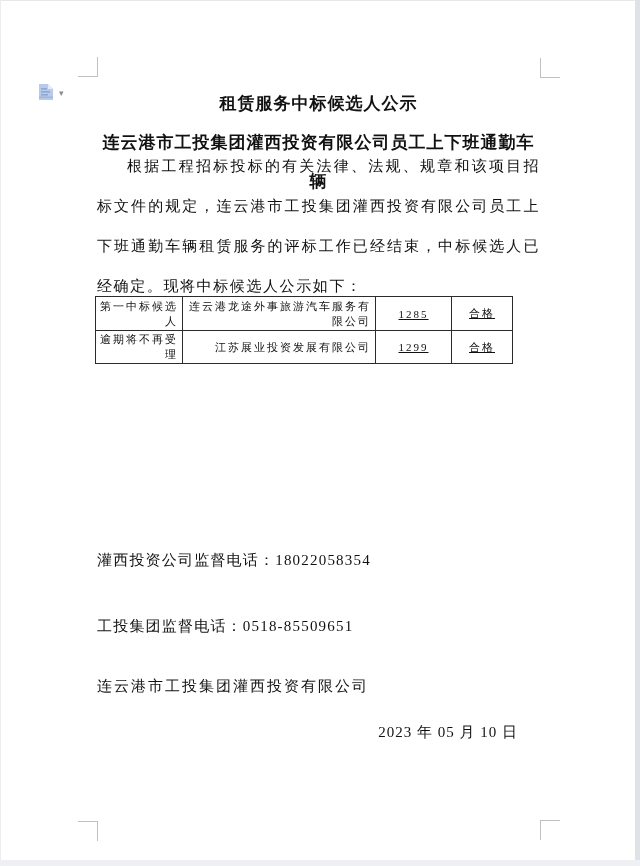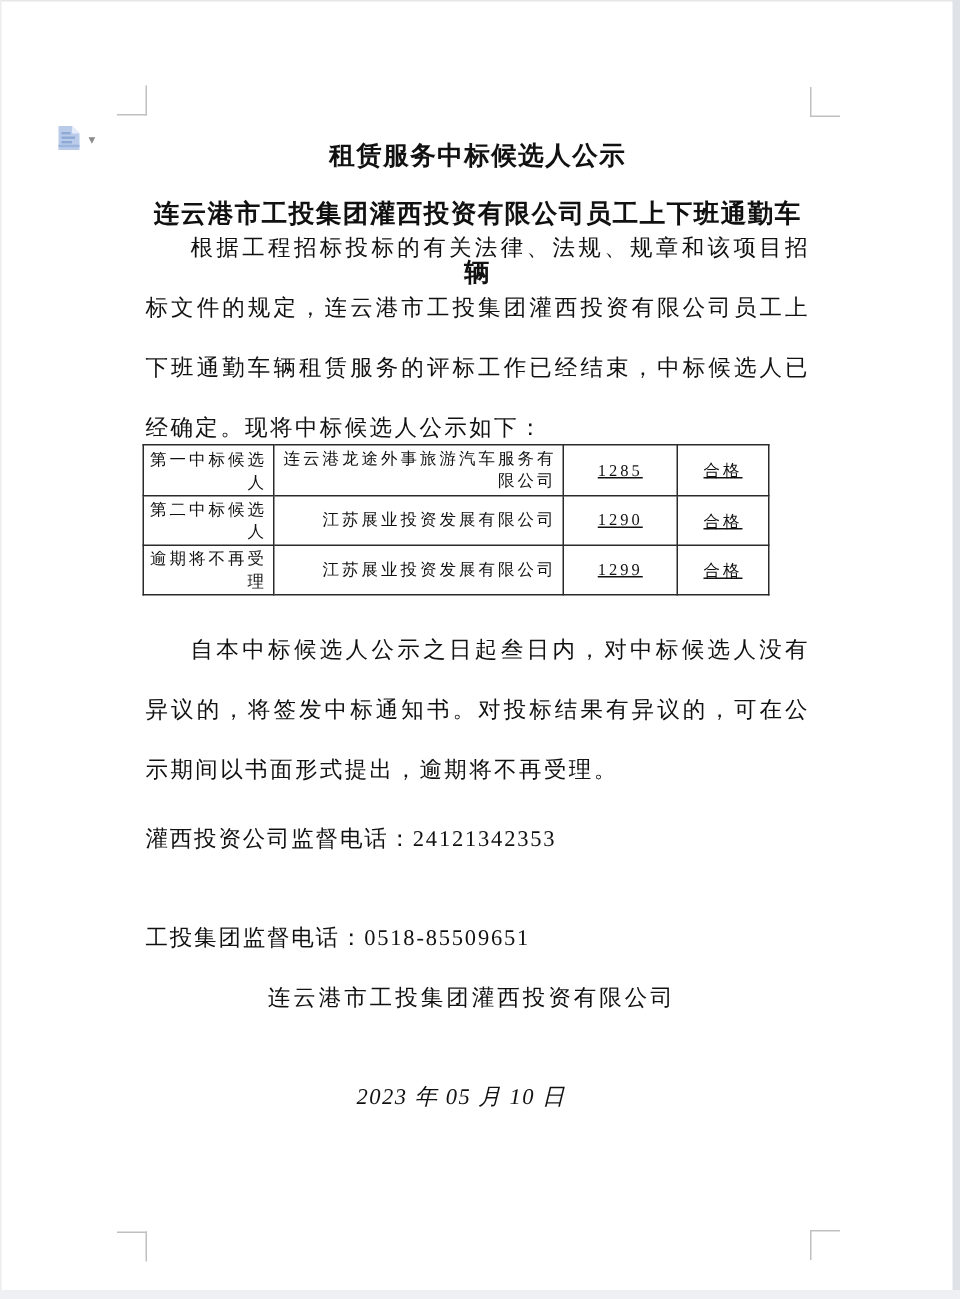--- a/index.html
+++ b/index.html
@@ -58,22 +58,22 @@
   tr.r1 td{height:31px;}
   tr.r2 td{height:22px;}
   tr.r3 td{height:23px;}
 
   .line{
     position:absolute;left:97px;width:443px;
     font-size:15px;letter-spacing:1.2px;line-height:20px;
   }
   .phone1{top:550px;}
   .phone2{top:616px;}
-  .sig-company{top:656px;text-align:center;padding-right:8px;box-sizing:border-box;letter-spacing:2px;}
-  .sig-date{top:722px;text-align:center;padding-right:22px;box-sizing:border-box;letter-spacing:1px;font-style:italic;}
+  .sig-company{top:676px;text-align:left;padding-right:8px;box-sizing:border-box;letter-spacing:2px;}
+  .sig-date{top:722px;text-align:right;padding-right:22px;box-sizing:border-box;letter-spacing:1px;}
 </style>
 </head>
 <body>
 
 <div class="page">
 
   <div class="edge-top"></div>
   <div class="edge-left"></div>
   <div class="edge-right"></div>
   <div class="edge-bottom"></div>
@@ -111,36 +111,29 @@
         <col style="width:76px">
         <col style="width:61px">
     </colgroup>
     <tbody>
     <tr class="r1">
       <td class="c-rank">第一中标候选人</td>
       <td class="c-company">连云港龙途外事旅游汽车服务有限公司</td>
       <td class="c-price">1285</td>
       <td class="c-quality">合格</td>
     </tr>
-    <tr class="r2">
-      <td class="c-rank">第二中标候选人</td>
-      <td class="c-company">江苏展业投资发展有限公司</td>
-      <td class="c-price">1290</td>
-      <td class="c-quality">合格</td>
-    </tr>
     <tr class="r3">
       <td class="c-rank">逾期将不再受理</td>
       <td class="c-company">江苏展业投资发展有限公司</td>
       <td class="c-price">1299</td>
       <td class="c-quality">合格</td>
     </tr>
   </tbody>
     </table>
 
-  <div class="para para2">自本中标候选人公示之日起叁日内，对中标候选人没有异议的，将签发中标通知书。对投标结果有异议的，可在公示期间以书面形式提出，逾期将不再受理。</div>
 
-  <div class="line phone1">灌西投资公司监督电话：24121342353</div>
+  <div class="line phone1">灌西投资公司监督电话：18022058354</div>
   <div class="line phone2">工投集团监督电话：0518-85509651</div>
 
   <div class="line sig-company">连云港市工投集团灌西投资有限公司</div>
   <div class="line sig-date">2023 年 05 月 10 日</div>
 
 </div>
 
 </body></html>

